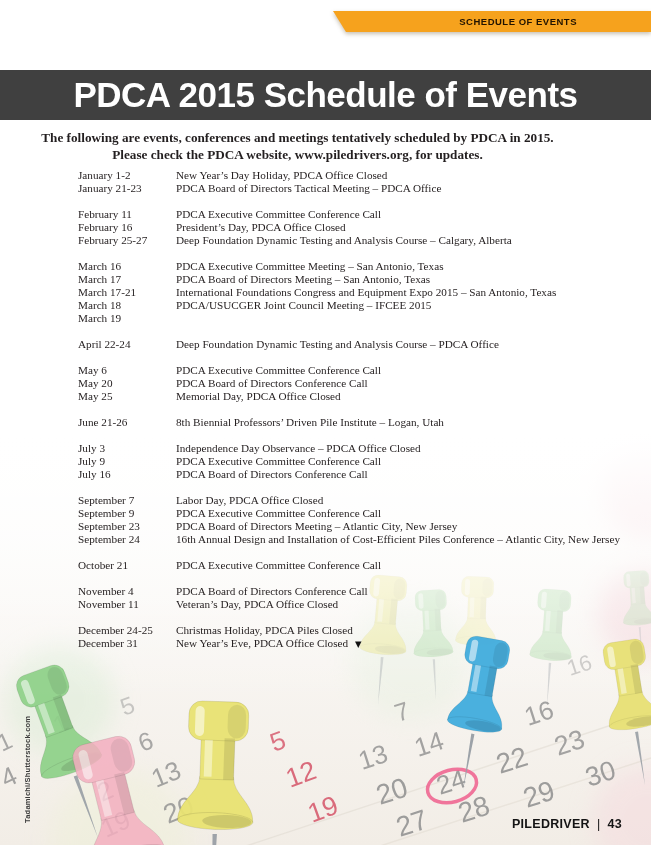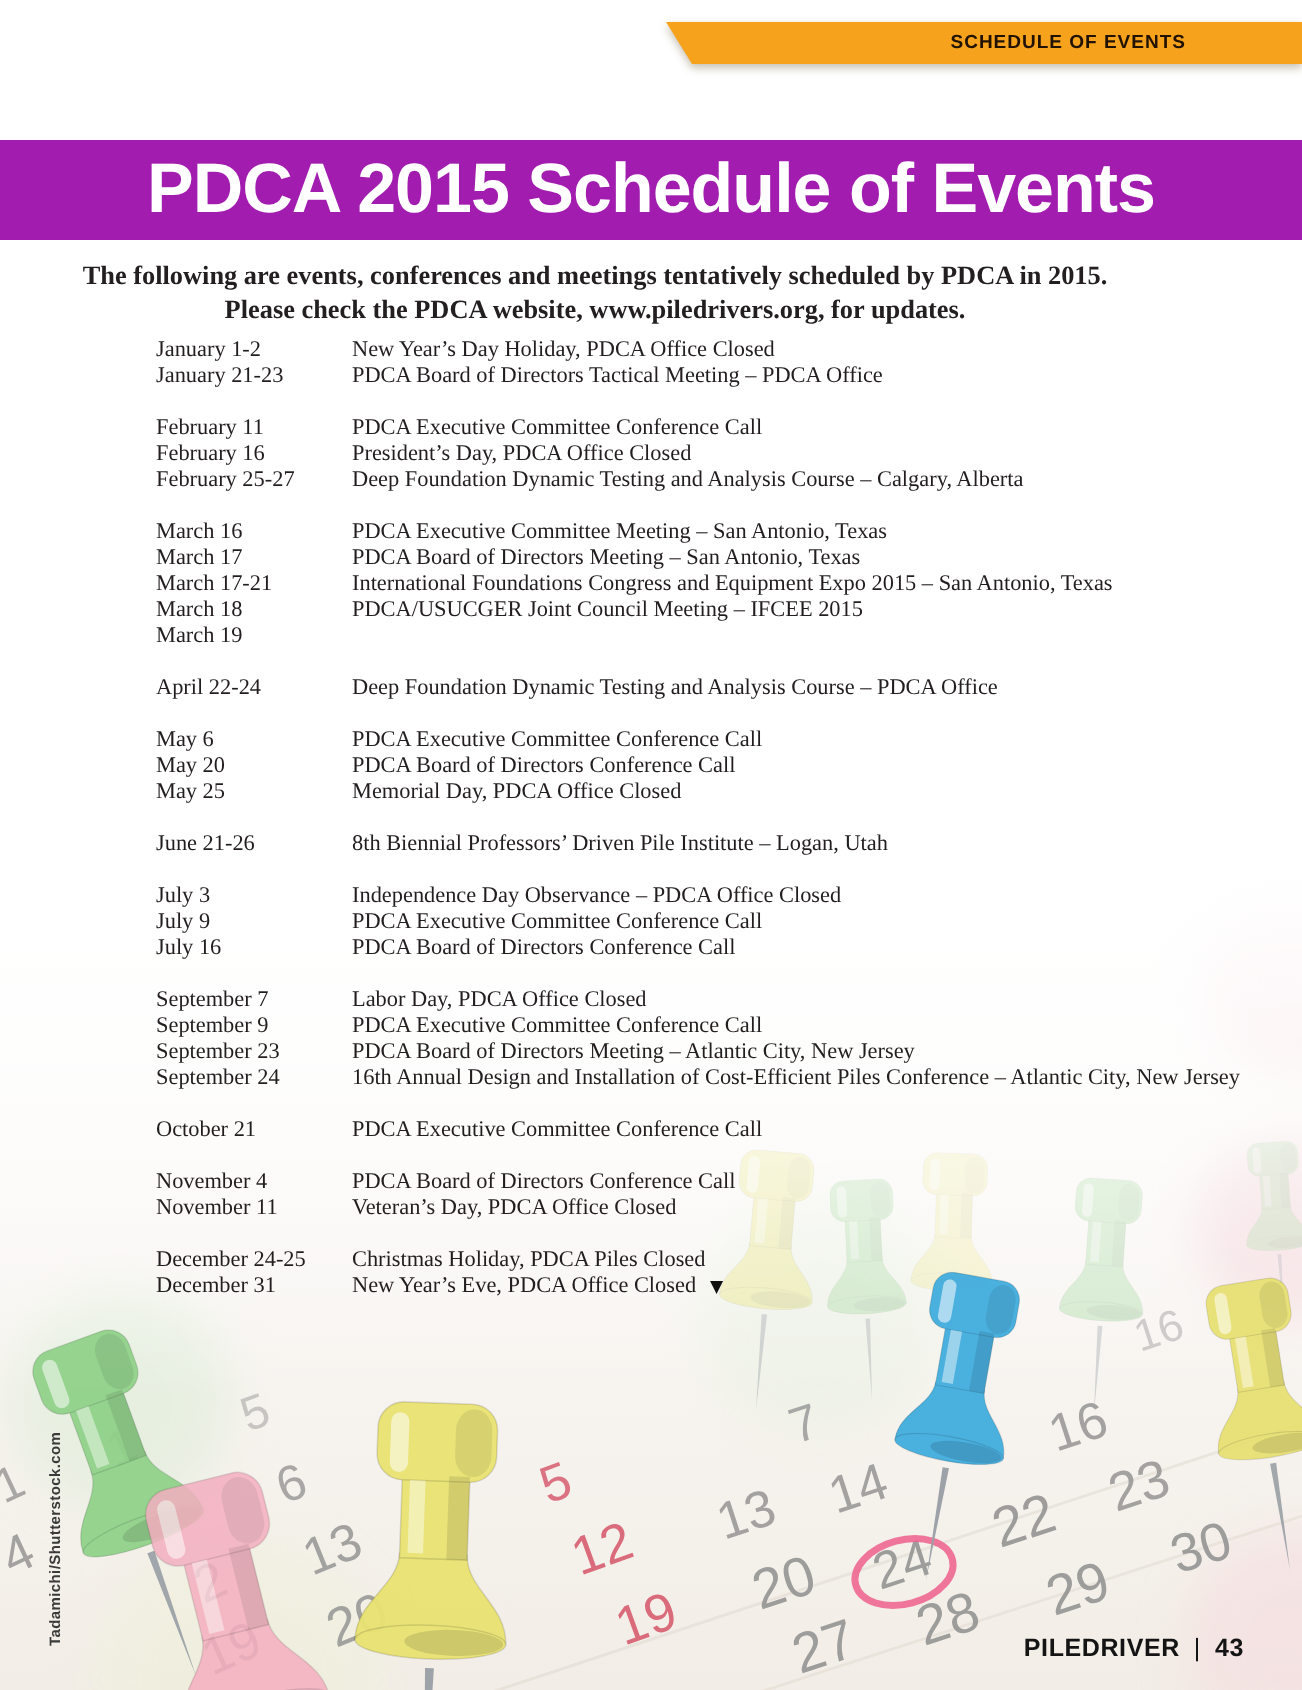--- a/index.html
+++ b/index.html
@@ -10,26 +10,26 @@
   #photo-svg{position:absolute;left:0;top:0;width:651px;height:845px;z-index:0;}
   .num{font-family:"Liberation Sans","DejaVu Sans",sans-serif;fill:#8f8f8f;}
   .num-red{fill:#d75d70;}
   .pp-main{stroke:rgba(0,0,0,.13);stroke-width:.6;fill:var(--pc,#9cc);}
 
   
   .tab-wrap{position:absolute;left:333px;top:11px;width:318px;height:21px;z-index:2;
             filter:drop-shadow(0 2px 2px rgba(70,45,0,.30));}
   .tab{width:100%;height:100%;background:#F6A21D;
        clip-path:polygon(0 0,100% 0,100% 100%,13px 100%);
-       display:flex;align-items:center;justify-content:flex-end;padding-right:58px;
+       display:flex;align-items:center;justify-content:flex-end;padding-right:74px;
        box-sizing:border-box;}
   .tab span{font-size:9.5px;font-weight:bold;letter-spacing:.5px;color:#211300;}
 
   
-  .banner{position:absolute;left:0;top:70px;width:651px;height:50px;background:#a21caf;z-index:2;
+  .banner{position:absolute;left:0;top:70px;width:651px;height:50px;background:#404040;z-index:2;
           display:flex;align-items:center;justify-content:center;}
   .banner h1{margin:0;color:#ffffff;font-size:35px;font-weight:bold;letter-spacing:-.5px;
              font-family:"Liberation Sans",sans-serif;}
 
   
   .intro{position:absolute;left:0;top:130px;width:595px;text-align:center;z-index:2;
          font-family:"Liberation Serif",serif;font-weight:bold;font-size:13.2px;
          line-height:16.5px;color:#231f20;}
 
   

